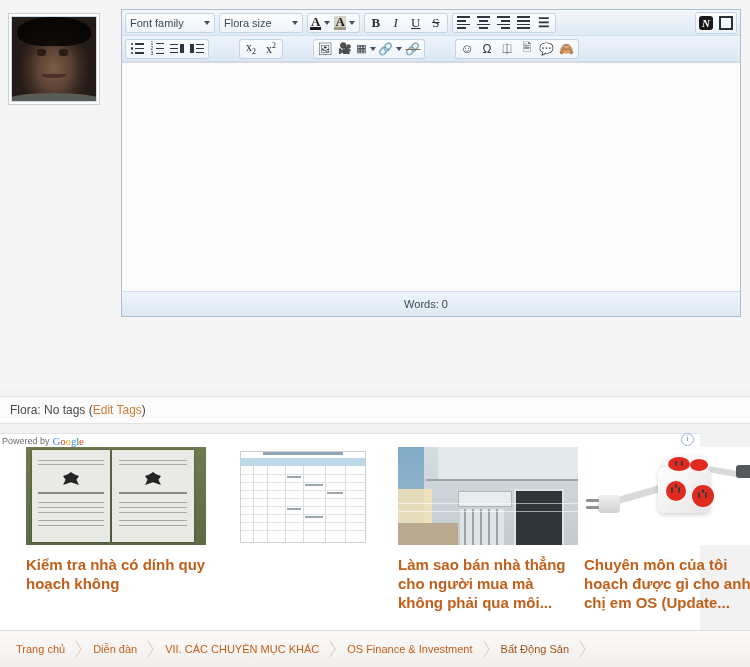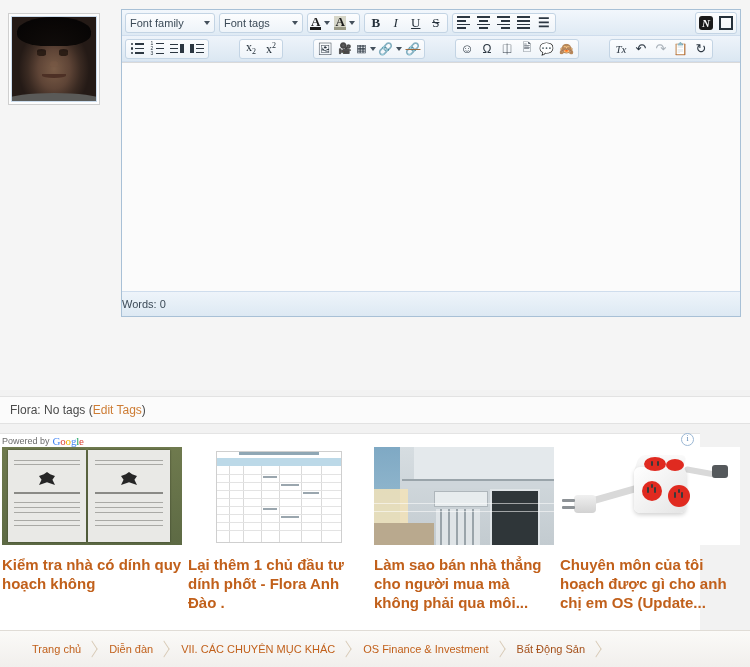--- a/index.html
+++ b/index.html
@@ -194,21 +194,21 @@
     flex: 1;
     background: #fbfbfb;
     border-top: 1px solid #d9d9d9;
   }
   .status-bar {
     height: 24px;
     background: linear-gradient(#eef4fa, #dde9f3);
     border-top: 1px solid #cfdded;
     display: flex;
     align-items: center;
-    justify-content: flex-start;
+    justify-content: center;
     padding-right: 10px;
     color: #3c4a57;
     font-size: 11px;
   }
 
   .logo-btn {
     width: 20px; height: 18px;
     display:flex; align-items:center; justify-content:center;
   }
   .logo-sq {
@@ -302,20 +302,21 @@
   .info-i {
     position:absolute; right:6px; top:-1px;
     width: 11px; height: 11px; border: 1px solid #9bb7d4; border-radius: 50%;
     color:#5b86b5; font-size:8px; text-align:center; line-height:10px;
     font-family:"Liberation Serif", serif; cursor: pointer;
   }
   .ad-grid {
     display: flex;
     padding: 0 2px;
     gap: 6px;
+    margin-left: 24px;
   }
   .ad-cell { width: 180px; cursor: pointer; }
   .ad-img {
     width: 180px; height: 98px;
     overflow: hidden;
     position: relative;
     background: #ddd;
   }
   .ad-title {
     margin-top: 10px;
@@ -408,21 +409,21 @@
   }
 
   
   .crumbs {
     position: absolute;
     left: 0; top: 630px;
     width: 750px; height: 37px;
     background: linear-gradient(#fbfaf8, #f1efec);
     border-top: 1px solid #e0dcd6;
     display: flex; align-items: center;
-    padding-left: 24px;
+    padding-left: 8px;
     box-sizing: border-box;
   }
   .crumb {
     position: relative;
     display: flex; align-items: center;
     height: 37px;
     padding: 0 20px 0 8px;
     color: #c1601b;
     font-size: 11px;
     text-decoration: none;
@@ -457,21 +458,21 @@
   <div class="editor">
 
     <div class="tb-row">
 
       <div class="combo fam">
         <span class="lbl">Font family</span>
         <span class="caret"></span>
       </div>
 
       <div class="combo size">
-        <span class="lbl">Font tags</span>
+        <span class="lbl">Flora size</span>
         <span class="caret"></span>
       </div>
 
       <div class="grp">
         <div class="colbtn">
           <span class="colA">A</span>
           <span class="mini-caret"></span>
         </div>
         <div class="colbtn">
           <span class="colA hl">A</span>
@@ -643,37 +644,20 @@
           <span style="font-size:11px;color:#2c3742;">🖹</span>
         </div>
         <div class="btn">
           <span style="font-size:12px;color:#2c3742;">💬</span>
         </div>
         <div class="btn">
           <span style="font-size:12px;color:#2c3742;">🙈</span>
         </div>
       </div>
 
-      <div class="grp">
-        <div class="btn">
-          <span style="font-size:11px;font-family:'Liberation Serif',serif;font-style:italic;color:#2c3742;">Tx</span>
-        </div>
-        <div class="btn">
-          <span style="font-size:13px;color:#2c3742;">↶</span>
-        </div>
-        <div class="btn">
-          <span style="font-size:13px;color:#a8b0b8;">↷</span>
-        </div>
-        <div class="btn">
-          <span style="font-size:12px;color:#2c3742;">📋</span>
-        </div>
-        <div class="btn">
-          <span style="font-size:13px;color:#2c3742;">↻</span>
-        </div>
-      </div>
     </div>
 
     <div class="editor-body" contenteditable="true" style=""></div>
 
     <div class="status-bar">
       <span>Words: 0</span>
     </div>
   </div>
 
 </div>
@@ -740,21 +724,20 @@
             <div class="row" style="top:62px"></div>
           <div class="row" style="top:70px"></div>
             <div class="row" style="top:78px"></div>
           <div class="cell" style="left:46px;top:24px;width:14px"></div>
           <div class="cell" style="left:64px;top:32px;width:18px"></div>
           <div class="cell" style="left:86px;top:40px;width:16px"></div>
           <div class="cell" style="left:46px;top:56px;width:14px"></div>
           <div class="cell" style="left:64px;top:64px;width:18px"></div>
         </div>
       </div>
-      <div class="ad-title">Lại thêm 1 chủ đầu tư dính phốt - Flora Anh Đào .</div>
     </div>
 
     <div class="ad-cell">
       <div class="ad-img img3">
         <div class="facade"></div>
         <div class="wallL"></div>
         <div class="upper"></div>
         <div class="awn"></div>
         <div class="sun"></div>
         <div class="ac"></div>

